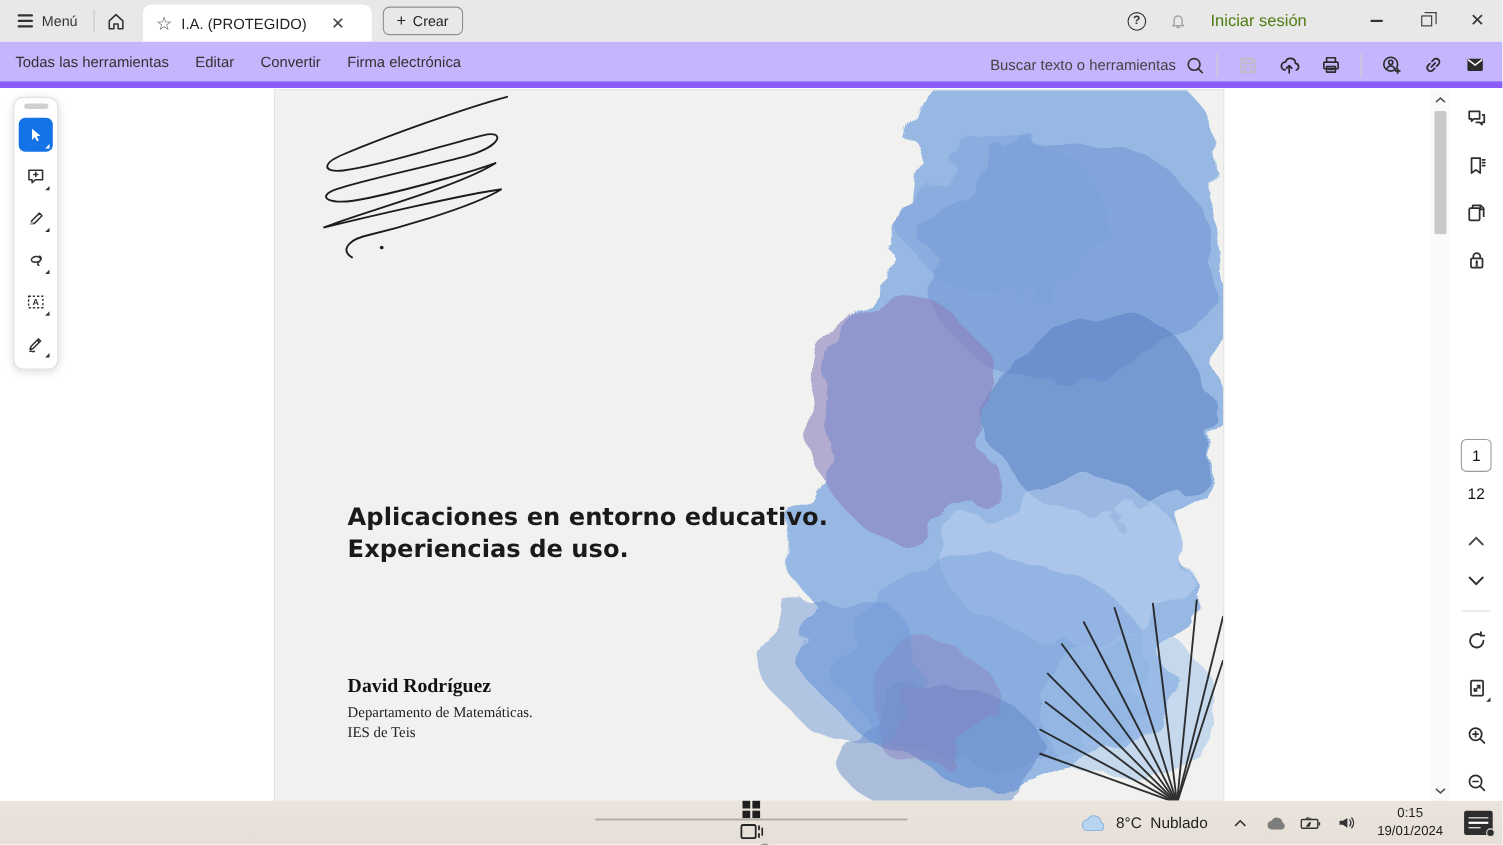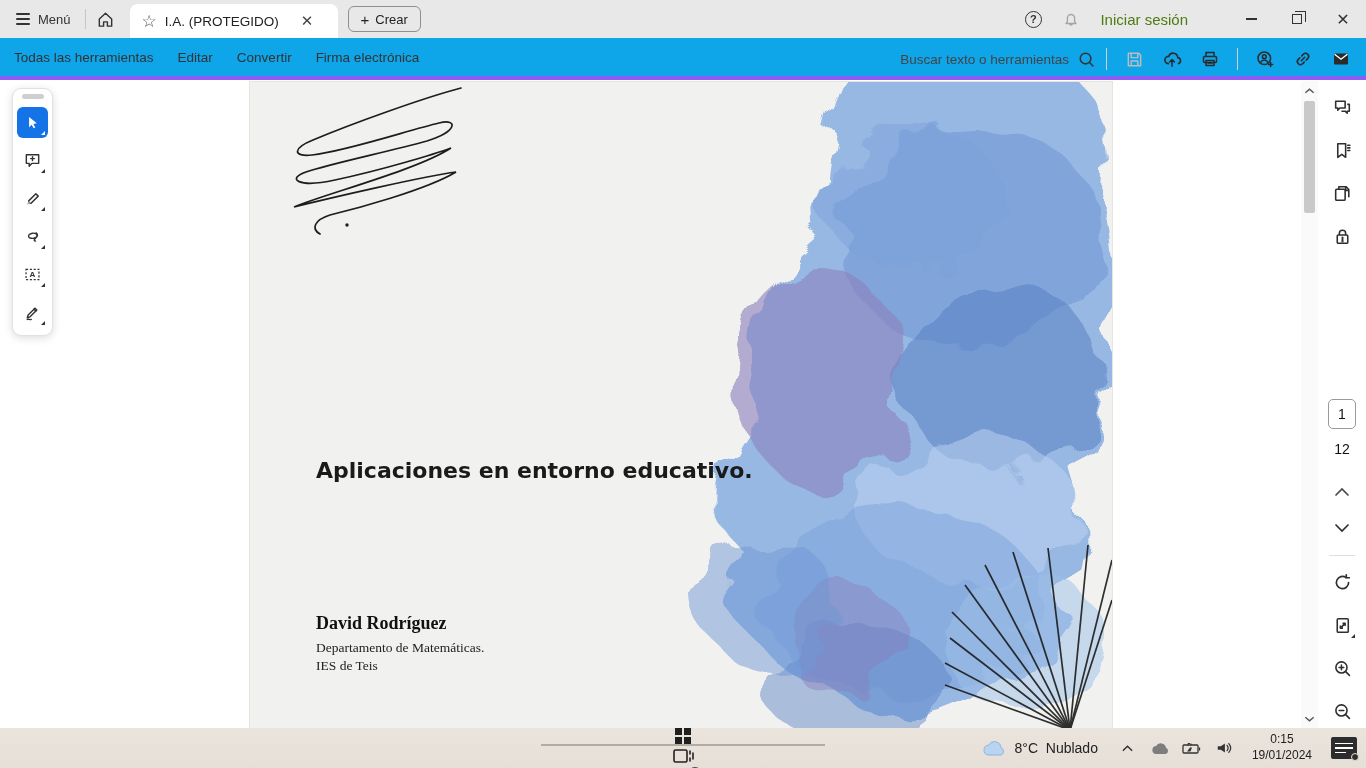--- a/index.html
+++ b/index.html
@@ -25,21 +25,21 @@
 .qmark { width:17px; height:17px; border:1.5px solid #333; border-radius:50%; font-size:11px; display:flex; align-items:center; justify-content:center; color:#333; font-weight:bold; }
 .icon-btn { width:38px; height:38px; display:flex; align-items:center; justify-content:center; }
 .signin { font-size:15px; color:#4d7c0f; margin:0 40px 0 10px; }
 .win-btn { width:46px; height:38px; display:flex; align-items:center; justify-content:center; font-size:14px; color:#333; }
 .min-glyph { width:11px; height:1.5px; background:#333; }
 .restore-glyph { position:relative; width:10px; height:10px; border:1.2px solid #333; background:#e8e8e8; }
 .restore-glyph::before { content:""; position:absolute; left:2px; top:-4px; width:10px; height:10px; border:1.2px solid #333; border-left-width:0; border-bottom-width:0; }
 .close-glyph { font-size:16px; color:#333; }
 
 
-.toolbar { position:absolute; top:38px; left:0; right:0; height:42px; background:#0ea5e9; border-bottom:4px solid #8b5cf6; display:flex; align-items:center; }
+.toolbar { position:absolute; top:38px; left:0; right:0; height:42px; background:#c4b5fd; border-bottom:6px solid #8b5cf6; display:flex; align-items:center; }
 .tool-item { font-size:13.5px; color:#323232; padding:0 12px; cursor:default; }
 .tool-item:first-child { padding-left:14px; }
 .toolbar-right { position:absolute; right:8px; top:0; height:42px; display:flex; align-items:center; gap:4px; }
 .tb-search { display:flex; align-items:center; gap:8px; }
 .tb-search input { border:none; outline:none; font-size:13.5px; color:#444; width:172px; text-align:right; font-family:inherit; background:transparent; }
 .tb-search input::placeholder { color:#444; }
 .tbr-sep { width:1px; height:22px; background:#cfcfcf; margin:0 6px; }
 .tbr-icon { width:34px; height:34px; display:flex; align-items:center; justify-content:center; }
 
 
@@ -313,20 +313,21 @@
           <path d="M398 648 341 470"></path>
             <path d="M398 648 376 466"></path>
             <path d="M398 648 416 463"></path>
           <path d="M398 648 440 478"></path>
             <path d="M398 648 440 518"></path>
         </g>
       </svg>
 
       <div class="doc-sub doc-font">
         <div>Aplicaciones en entorno educativo.</div>
+        <div>Experiencias de uso.</div>
       </div>
       <div class="doc-author doc-font">
         <div class="author-name">David Rodríguez</div>
         <div class="author-line">Departamento de Matemáticas.</div>
         <div class="author-line">IES de Teis</div>
       </div>
     </div>
 
     <div class="vscroll">
       <div class="vs-arrow vs-up">

